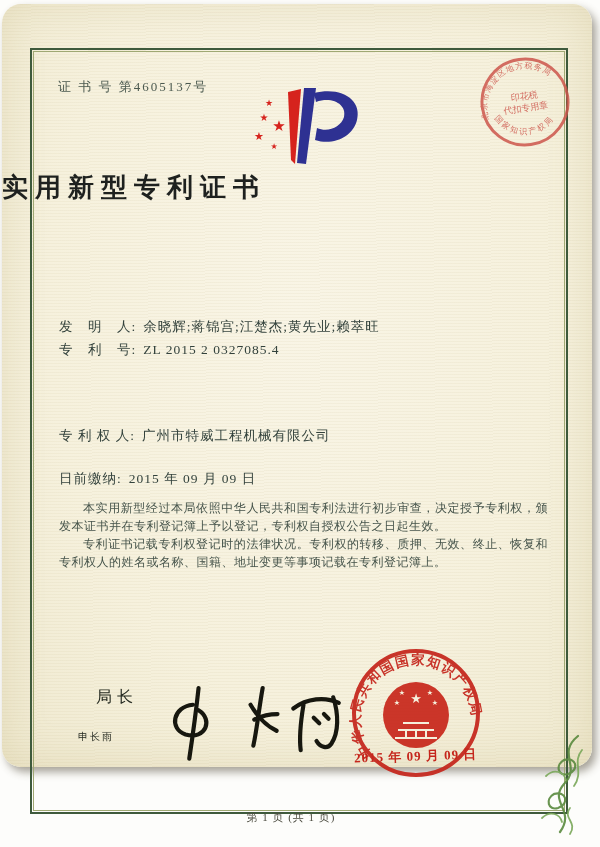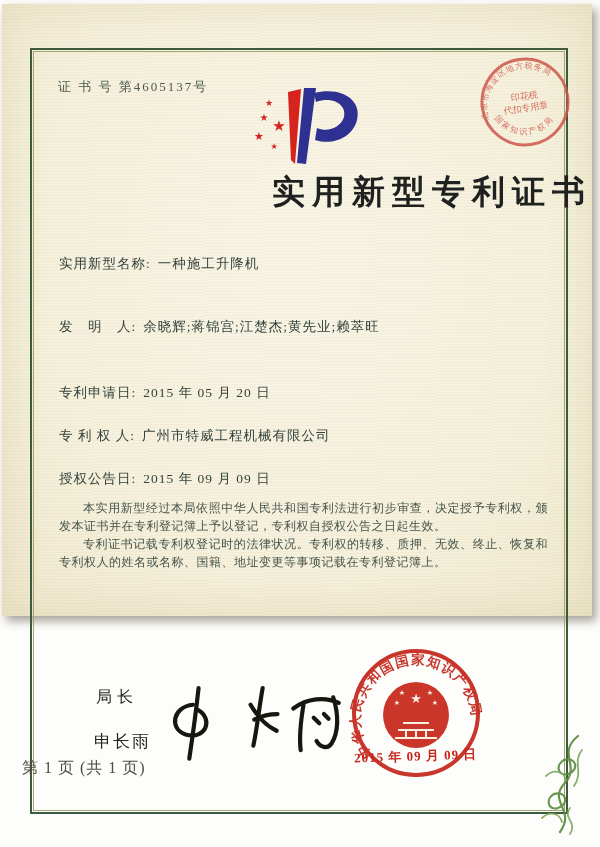--- a/index.html
+++ b/index.html
@@ -1,81 +1,82 @@
 <!DOCTYPE html>
 <html><head>
 <meta charset="utf-8">
 <style>
   * { margin:0; padding:0; box-sizing:border-box; }
   html,body { width:600px; height:847px; background:#fdfdfb; overflow:hidden;
     font-family:"Liberation Serif", serif; }
   .stage { position:relative; width:600px; height:847px; }
 
   .paper {
-    position:absolute; left:2px; top:4px; width:590px; height:612px;
+    position:absolute; left:2px; top:4px; width:590px; height:763px;
     background:
       repeating-linear-gradient(179deg, rgba(170,152,96,0.07) 0px, rgba(170,152,96,0.07) 1px, rgba(0,0,0,0) 1px, rgba(0,0,0,0) 3px),
       radial-gradient(ellipse at 50% 40%, #f9f5e6 0%, #f6f1dd 60%, #efe9cf 100%);
     box-shadow: 4px 5px 9px rgba(60,50,30,0.45), inset 0 0 40px rgba(190,175,120,0.25);
+    border-radius: 19px;
   }
 
   .frame {
     position:absolute; left:28px; top:44px; width:538px; height:766px;
     border:2px solid #3e5a3c;
   }
   .frame-inner {
     position:absolute; left:1px; top:1px; right:1px; bottom:1px;
     border:1px solid #9fa873;
   }
 
   .cert-no {
     position:absolute; left:56px; top:74px;
     font-size:13px; letter-spacing:2px; color:#4c5a50;
   }
 
   .logo { position:absolute; left:225px; top:80px; width:150px; height:88px; }
 
   .title {
     position:absolute; left:0; top:166px; width:100%;
-    text-align:right; font-size:33px; font-weight:700;
+    text-align:left; font-size:26px; font-weight:700;
     letter-spacing:7px; color:#1e211f;
   }
 
   .field-row { position:absolute; left:57px; font-size:13.5px; color:#33423c;
     letter-spacing:1px; white-space:nowrap; }
   .field-row .val { margin-left:7px; }
   .f0 { top:251px; } .f1 { top:294px;margin-top:20px; } .f2 { top:337px; }
   .f3 { top:380px; } .f4 { top:423px; } .f5 { top:466px; }
 
   .body-text {
     position:absolute; left:57px; top:495px; width:489px;
     font-size:12px; line-height:18px; color:#46544b;
     text-align:justify; letter-spacing:0.5px;
   }
   .body-text p { text-indent:2em; }
 
   .signer-title { position:absolute; left:94px; top:683px; font-size:16px;
     letter-spacing:5px; color:#23281f; }
-  .signer-name  { position:absolute; left:92px; top:726px; font-size:17px;
+  .signer-name  { position:absolute; left:76px; top:726px; font-size:10px;
     letter-spacing:2px; color:#23281f; }
   .signature-svg { position:absolute; left:152px; top:672px; }
 
   .seal-svg { position:absolute; left:344px; top:639px; opacity:0.93; }
   .seal-date {
     position:absolute; left:352px; top:743px; width:150px;
     font-size:13px; font-weight:700; color:#c5261c;
     letter-spacing:1px; transform:rotate(-2deg); white-space:nowrap;
   }
 
   .tax-stamp-svg { position:absolute; left:473px; top:48px; opacity:0.85;
     transform:rotate(-8deg); }
 
   .footer {
-    position:absolute; left:20px; top:754px; width:538px; 
-    font-size:16px; color:#4c4c40; letter-spacing:1px;
+    position:absolute; left:20px; top:806px; width:538px; text-align:center;
+    font-size:11px; color:#4c4c40; letter-spacing:1px;
   }
 
   .flourish-svg { position:absolute; left:518px; top:728px; opacity:0.9; }
 </style>
 </head>
 <body>
 
 <div class="stage">
   <div class="paper">
 
@@ -91,34 +92,31 @@
       <path d="M 87,9 C 116,2 135,17 130,36 C 126,53 106,62 88,56 L 90,44 C 101,49 114,43 117,33 C 120,21 106,12 89,18 Z" fill="#2e3192"></path>
       <text x="42" y="22" font-size="9" fill="#d6231d" text-anchor="middle">★</text>
       <text x="37" y="37" font-size="10" fill="#d6231d" text-anchor="middle">★</text>
       <text x="52" y="47" font-size="15" fill="#d6231d" text-anchor="middle">★</text>
       <text x="32" y="56" font-size="11" fill="#d6231d" text-anchor="middle">★</text>
       <text x="47" y="65" font-size="8" fill="#d6231d" text-anchor="middle">★</text>
     </svg>
 
     <div class="title">实用新型专利证书</div>
 
-    <div class="field-row f0">
-      <span class="lab">实用新型名称:</span><span class="val">一种施工升降机</span>
-    </div>
     <div class="field-row f1">
       <span class="lab">发　明　人:</span><span class="val">余晓辉;蒋锦宫;江楚杰;黄先业;赖萃旺</span>
     </div>
-    <div class="field-row f3">
-      <span class="lab">专利申请日:</span><span class="val">2015 年 05 月 20 日</span>
+    <div class="field-row f2">
+      <span class="lab">专　利　号:</span><span class="val">ZL 2015 2 0327085.4</span>
     </div>
     <div class="field-row f4">
       <span class="lab">专 利 权 人:</span><span class="val">广州市特威工程机械有限公司</span>
     </div>
     <div class="field-row f5">
-      <span class="lab">授权公告日:</span><span class="val">2015 年 09 月 09 日</span>
+      <span class="lab">日前缴纳:</span><span class="val">2015 年 09 月 09 日</span>
     </div>
 
     <div class="body-text">
       <p>本实用新型经过本局依照中华人民共和国专利法进行初步审查，决定授予专利权，颁发本证书并在专利登记簿上予以登记，专利权自授权公告之日起生效。</p>
       <p>专利证书记载专利权登记时的法律状况。专利权的转移、质押、无效、终止、恢复和专利权人的姓名或名称、国籍、地址变更等事项记载在专利登记簿上。</p>
     </div>
 
     <div class="signer-title">局长</div>
     <div class="signer-name">申长雨</div>
 

